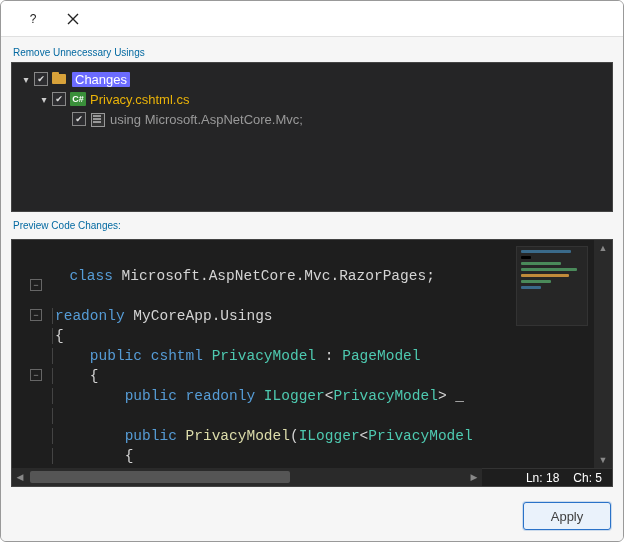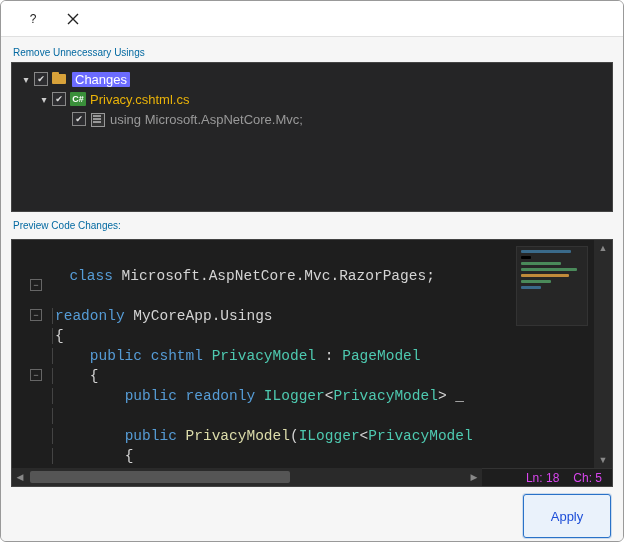--- a/index.html
+++ b/index.html
@@ -40,24 +40,24 @@
   .plain{color:#d4d4d4;margin-top:36px;}
   .punc{color:#d4d4d4;}
   .minimap { width:72px; background:#262626; margin:6px 6px 0 4px; height:80px; position:relative; border:1px solid #333; overflow:hidden;}
   .minimap .ml{height:3px;margin:3px 4px;border-radius:1px;}
   .scroll-v { width:18px; background:#2a2a2a; display:flex; flex-direction:column; align-items:center;}
   .scroll-v .arrow{height:16px;display:flex;align-items:center;justify-content:center;color:#888;font-size:9px;width:100%;}
   .scroll-h { height:18px; background:#2a2a2a; display:flex; align-items:center;}
   .scroll-h .arrow{width:16px;display:flex;align-items:center;justify-content:center;color:#888;font-size:9px;height:100%;}
   .scroll-h .thumb{height:12px;background:#555;border-radius:2px;flex:0 0 260px;margin-left:2px;}
   .scroll-h .track{flex:1;}
-  .statusbar{height:18px;background:#1e1e1e;color:#d946ef;font-size:12px;display:flex;justify-content:flex-end;align-items:center;padding-right:10px;gap:14px;border-top:1px solid #333;}
+  .statusbar{height:18px;background:#1e1e1e;color:#ffffff;font-size:12px;display:flex;justify-content:flex-end;align-items:center;padding-right:10px;gap:14px;border-top:1px solid #333;}
 
   .button-row { height:50px; display:flex; justify-content:flex-end; align-items:center; gap:10px; padding:0 12px; background:#f6f6f6;}
-  .dlg-btn { min-width:88px; height:44px; border:1px solid #adadad; background:#fdfdfd; font-size:13px; color:#1d4ed8; border-radius:3px;}
+  .dlg-btn { min-width:88px; height:28px; border:1px solid #adadad; background:#fdfdfd; font-size:13px; color:#404040; border-radius:3px;}
   .dlg-btn.primary{border:1px solid #2a72c8; background:#eaf2fb; box-shadow:0 0 0 1px rgba(42,114,200,0.2);}
 </style>
 </head>
 <body>
 
 <div class="window">
   <div class="titlebar">
     <div class="btn">?</div>
     <div class="btn">
       <svg width="12" height="12" viewBox="0 0 12 12">

